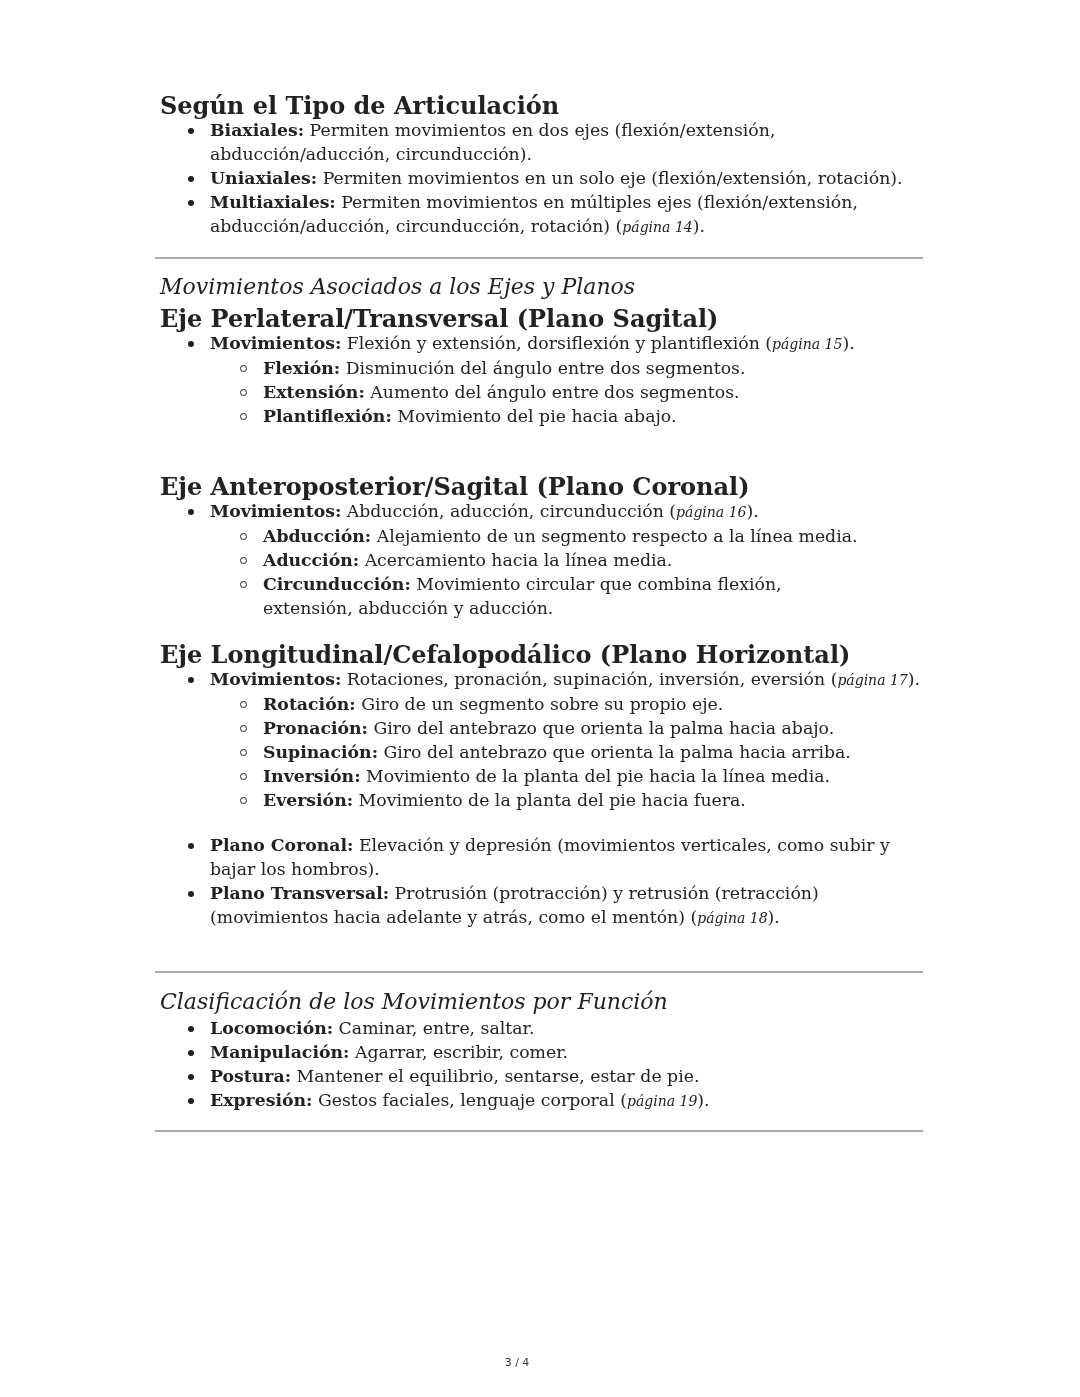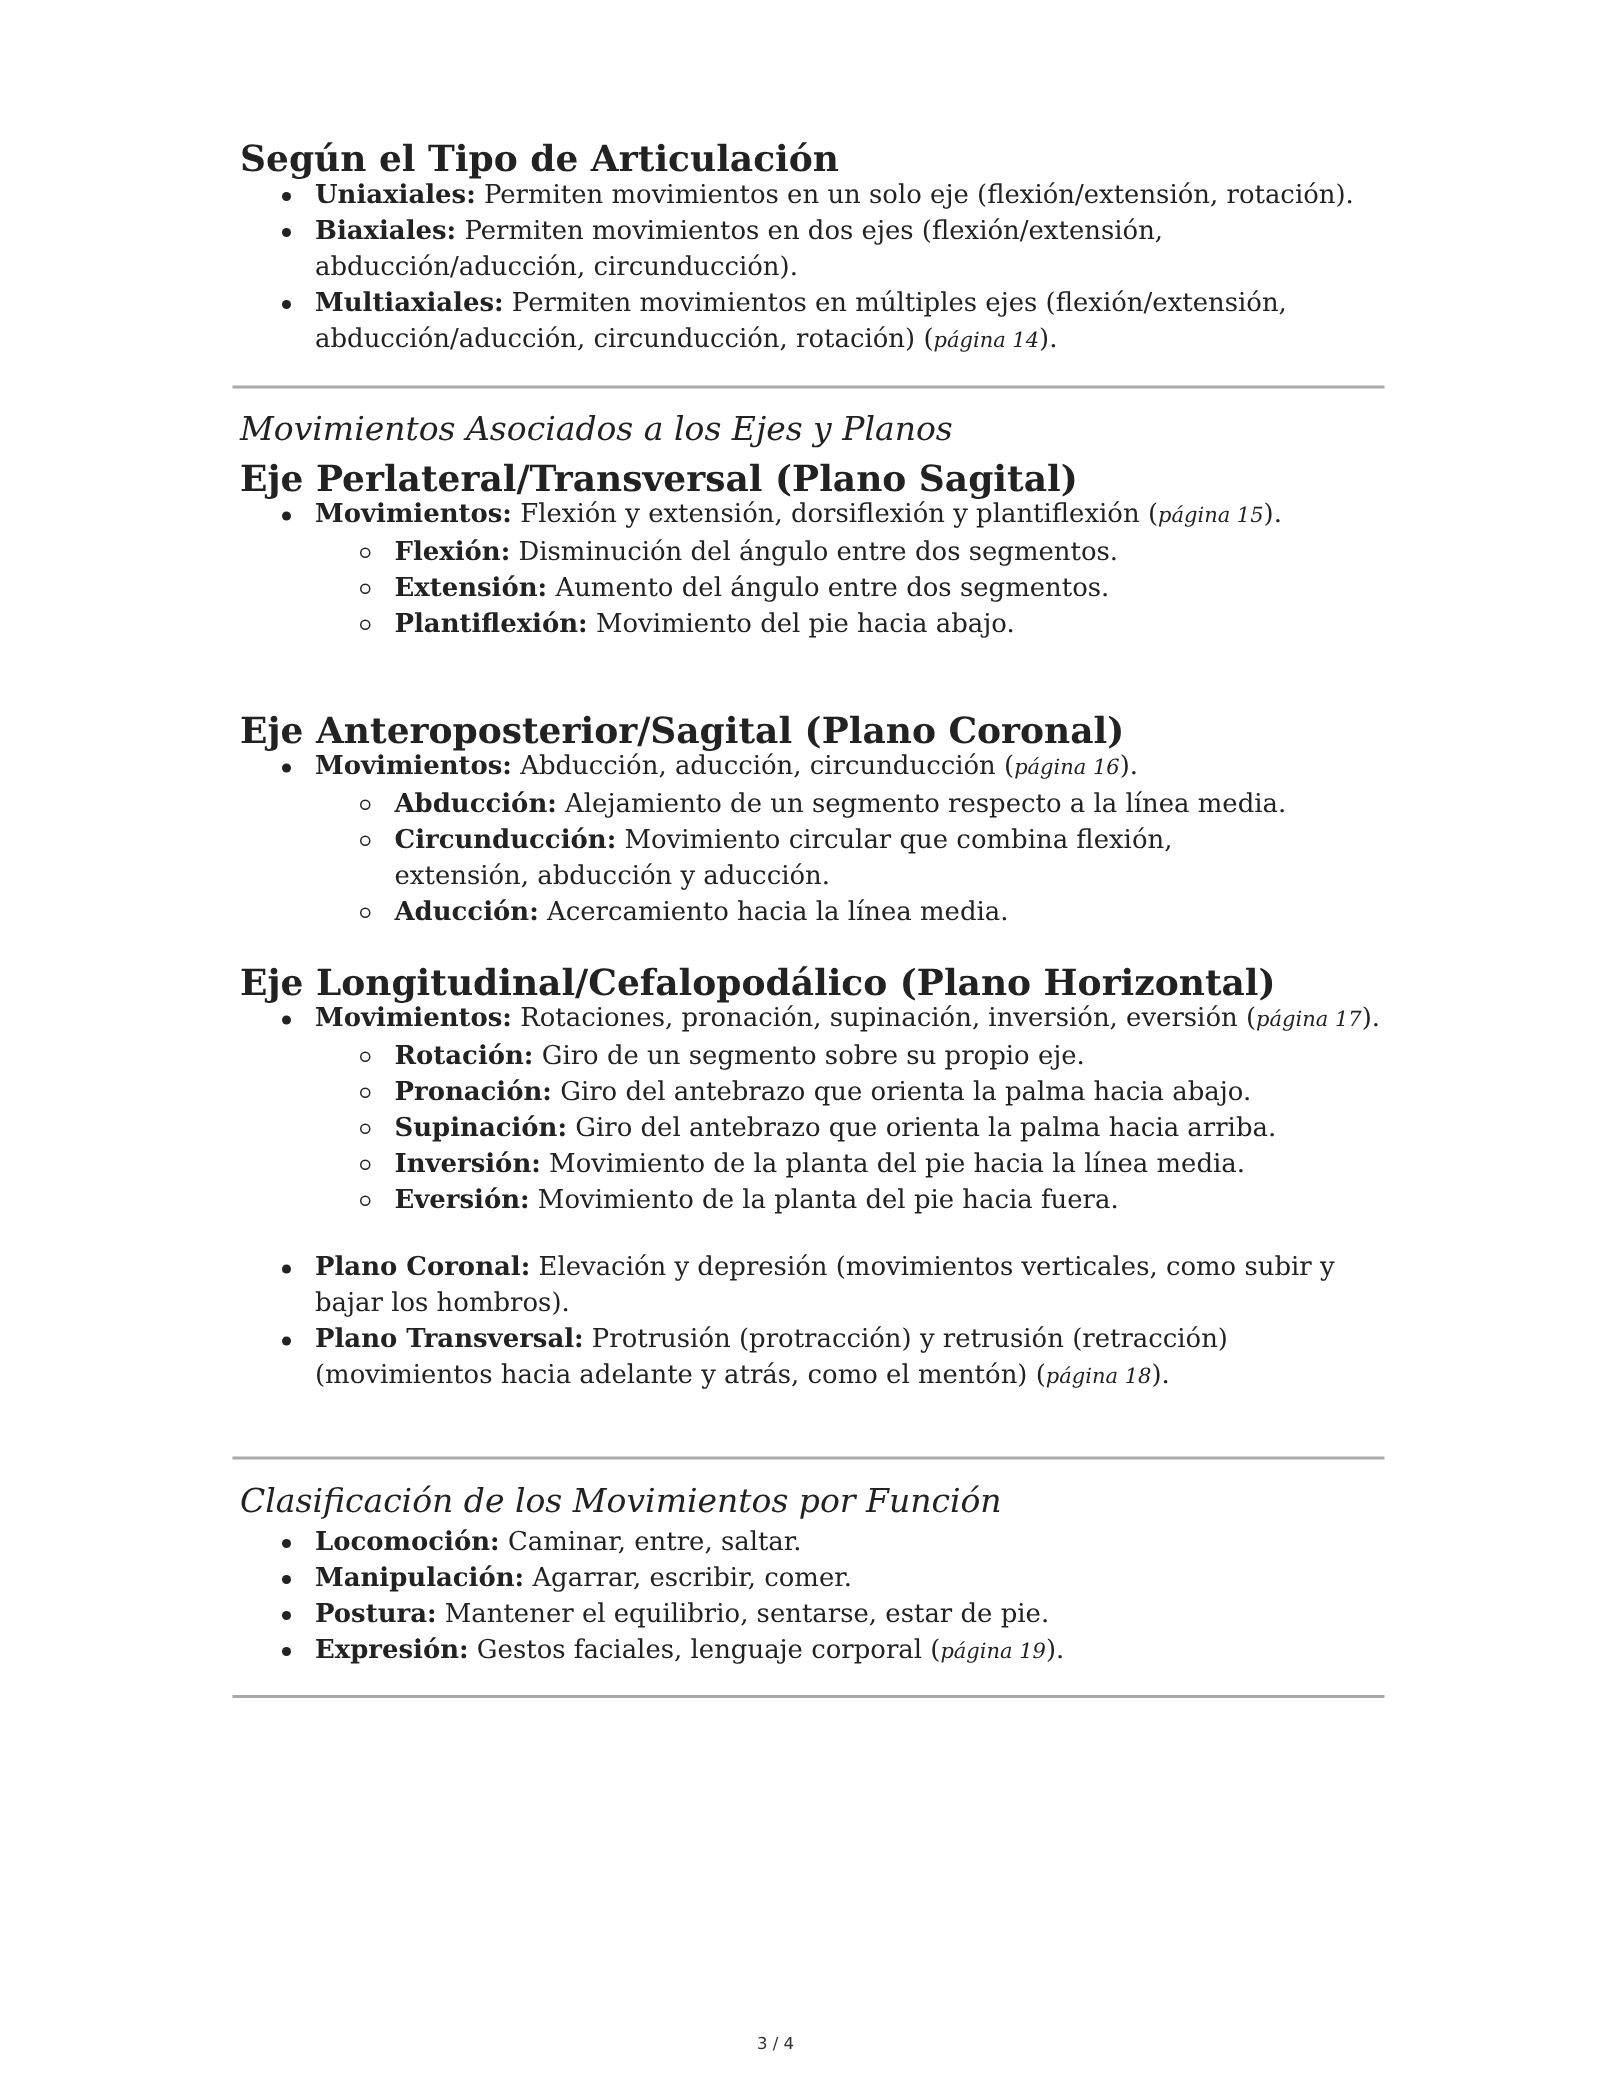--- a/index.html
+++ b/index.html
@@ -24,22 +24,22 @@
   .sec { position: absolute; left: 160px; width: 770px; }
 </style>
 </head>
 <body>
 
 <div class="page">
 
   <div class="sec" style="top:94px;">
     <div class="h3">Según el Tipo de Articulación</div>
     <ul class="l1">
+      <li><b>Biaxiales:</b><span> Permiten movimientos en dos ejes (flexión/extensión, abducción/aducción, circunducción).</span></li>
       <li><b>Uniaxiales:</b><span> Permiten movimientos en un solo eje (flexión/extensión, rotación).</span></li>
-      <li><b>Biaxiales:</b><span> Permiten movimientos en dos ejes (flexión/extensión, abducción/aducción, circunducción).</span></li>
       <li><b>Multiaxiales:</b><span> Permiten movimientos en múltiples ejes (flexión/extensión, abducción/aducción, circunducción, rotación) (</span><span class="pg">página 14</span><span>).</span></li>
     </ul>
   </div>
 
   <hr class="rule" style="top:257px;">
 
   <div class="sec" style="top:273px;">
     <div class="h2">Movimientos Asociados a los Ejes y Planos</div>
     <div class="h3" style="margin-top:6px;">Eje Perlateral/Transversal (Plano Sagital)</div>
     <ul class="l1">
@@ -52,22 +52,22 @@
     </ul>
   </div>
 
   <div class="sec" style="top:475px;">
     <div class="h3">Eje Anteroposterior/Sagital (Plano Coronal)</div>
     <ul class="l1">
       <li><b>Movimientos:</b><span> Abducción, aducción, circunducción (</span><span class="pg">página 16</span><span>).</span></li>
     </ul>
     <ul class="l2">
       <li><b>Abducción:</b><span> Alejamiento de un segmento respecto a la línea media.</span></li>
+      <li><b>Aducción:</b><span> Acercamiento hacia la línea media.</span></li>
       <li style="padding-right:60px;"><b>Circunducción:</b><span> Movimiento circular que combina flexión, extensión, abducción y aducción.</span></li>
-      <li><b>Aducción:</b><span> Acercamiento hacia la línea media.</span></li>
     </ul>
   </div>
 
   <div class="sec" style="top:643px;">
     <div class="h3">Eje Longitudinal/Cefalopodálico (Plano Horizontal)</div>
     <ul class="l1">
       <li><b>Movimientos:</b><span> Rotaciones, pronación, supinación, inversión, eversión (</span><span class="pg">página 17</span><span>).</span></li>
     </ul>
     <ul class="l2">
       <li><b>Rotación:</b><span> Giro de un segmento sobre su propio eje.</span></li>

